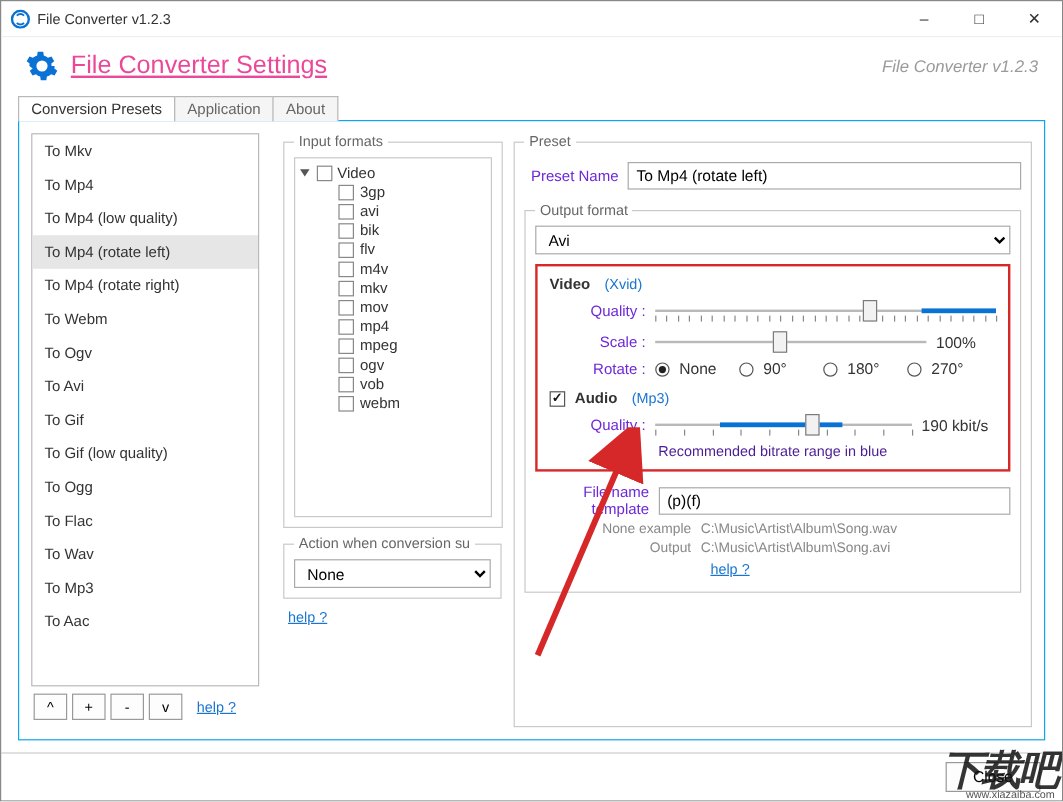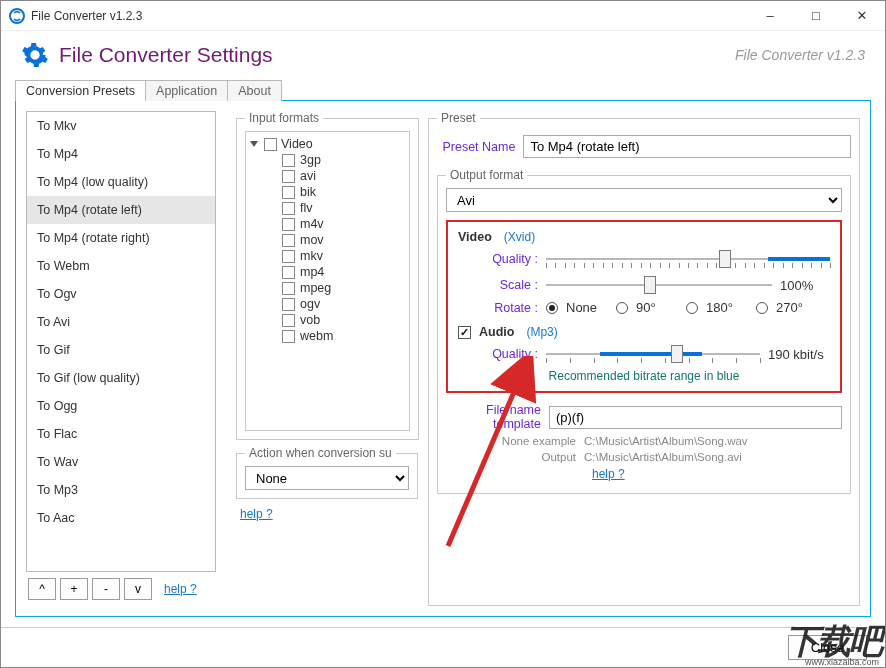--- a/index.html
+++ b/index.html
@@ -6,21 +6,21 @@
   html, body { margin:0; padding:0; font-family: "Segoe UI", Tahoma, sans-serif; font-size:13px; color:#333; background:#fff; }
   .window { width:886px; height:668px; border:1px solid #888; background:#fff; position:relative; display:flex; flex-direction:column; }
   
   .titlebar { height:30px; display:flex; align-items:center; padding-left:8px; border-bottom:1px solid #eee; }
   .titlebar .icon { width:16px; height:16px; margin-right:6px; }
   .titlebar .title { flex:1; font-size:12px; }
   .titlebar .winbtn { width:46px; height:30px; display:flex; align-items:center; justify-content:center; font-family:sans-serif; font-size:13px; color:#333; }
   
   .headerbar { display:flex; align-items:center; padding:10px 20px 6px 20px; }
   .gear { width:28px; height:28px; margin-right:10px; }
-  .headtitle { font-size:21px; color:#701a75; flex:1; }
+  .headtitle { font-size:21px; color:#ec4899; flex:1;text-decoration:underline; }
   .headver { color:#9a9a9a; font-style:italic; font-size:14px; }
   
   .tabs { display:flex; padding-left:14px; margin-top:4px; }
   .tab { border:1px solid #b9b9b9; border-bottom:none; padding:3px 10px; background:#fff; font-size:12.5px; position:relative; top:1px; }
   .tab + .tab { margin-left:-1px; }
   .tab.active { background:#fff; z-index:2; }
   .tab.inactive { background:#f5f5f5; color:#666; }
   .tabpage { border:1px solid #0ea5e9; margin:0 14px 10px 14px; flex:1; display:flex; padding:10px; gap:10px; overflow:hidden; }
   
   .presetbox { width:190px; border:1px solid #b9b9b9; overflow:hidden; display:flex; flex-direction:column; }
@@ -56,21 +56,21 @@
   .slider .track { position:absolute; left:0; right:0; top:10px; height:2px; background:#b9b9b9; }
   .slider .blue { position:absolute; top:9px; height:4px; background:#0a72d4; }
   .slider .thumb { position:absolute; top:2px; width:12px; height:18px; background:#f2f2f2; border:1px solid #7a7a7a; transform:translateX(-50%); }
   .slider .ticks { position:absolute; left:0; right:0; top:15px; height:5px; }
   .slider .ticks span { position:absolute; width:1px; height:5px; background:#888; }
   .radio { width:12px; height:12px; border:1px solid #555; border-radius:50%; display:inline-flex; align-items:center; justify-content:center; }
   .radio.checked::after { content:""; width:6px; height:6px; background:#222; border-radius:50%; }
   .chk { width:13px; height:13px; border:1px solid #555; display:inline-flex; align-items:center; justify-content:center; background:#fff; font-size:11px; line-height:1; }
   .chk.checked::after { content:"✓"; font-weight:bold; color:#111; }
   .outtext { color:#888; font-size:11.5px; }
-  .bluecenter { text-align:center; color:#0f766e; font-size:12px; margin-top:2px; }
+  .bluecenter { text-align:center; color:#4c1d95; font-size:12px; margin-top:2px; }
   
   .arrow { position:absolute; pointer-events:none; }
   
   .footer { height:40px; border-top:1px solid #ccc; display:flex; align-items:center; justify-content:flex-end; padding:0 18px 0 0; position:relative; }
   .closebtn { border:1px solid #999; background:#fdfdfd; padding:4px 22px; font-size:13px; }
   .watermark { position:absolute; right:0; bottom:0; width:140px; height:50px; overflow:hidden; opacity:0.85; }
   .watermark .cn { font-size:34px; font-weight:900; color:#111; letter-spacing:-2px; position:absolute; right:4px; bottom:2px; font-style:italic; }
   .watermark .url { font-size:9px; position:absolute; right:6px; bottom:0; color:#333; }
 </style>
 </head>
@@ -164,25 +164,25 @@
               <div class="tnode1">
                 <span class="cb"></span>
                 <span>flv</span>
               </div>
               <div class="tnode1">
                 <span class="cb"></span>
                 <span>m4v</span>
               </div>
               <div class="tnode1">
                 <span class="cb"></span>
+                <span>mkv</span>
+              </div>
+              <div class="tnode1">
+                <span class="cb"></span>
                 <span>mov</span>
-              </div>
-              <div class="tnode1">
-                <span class="cb"></span>
-                <span>mkv</span>
               </div>
               <div class="tnode1">
                 <span class="cb"></span>
                 <span>mp4</span>
               </div>
               <div class="tnode1">
                 <span class="cb"></span>
                 <span>mpeg</span>
               </div>
               <div class="tnode1">

